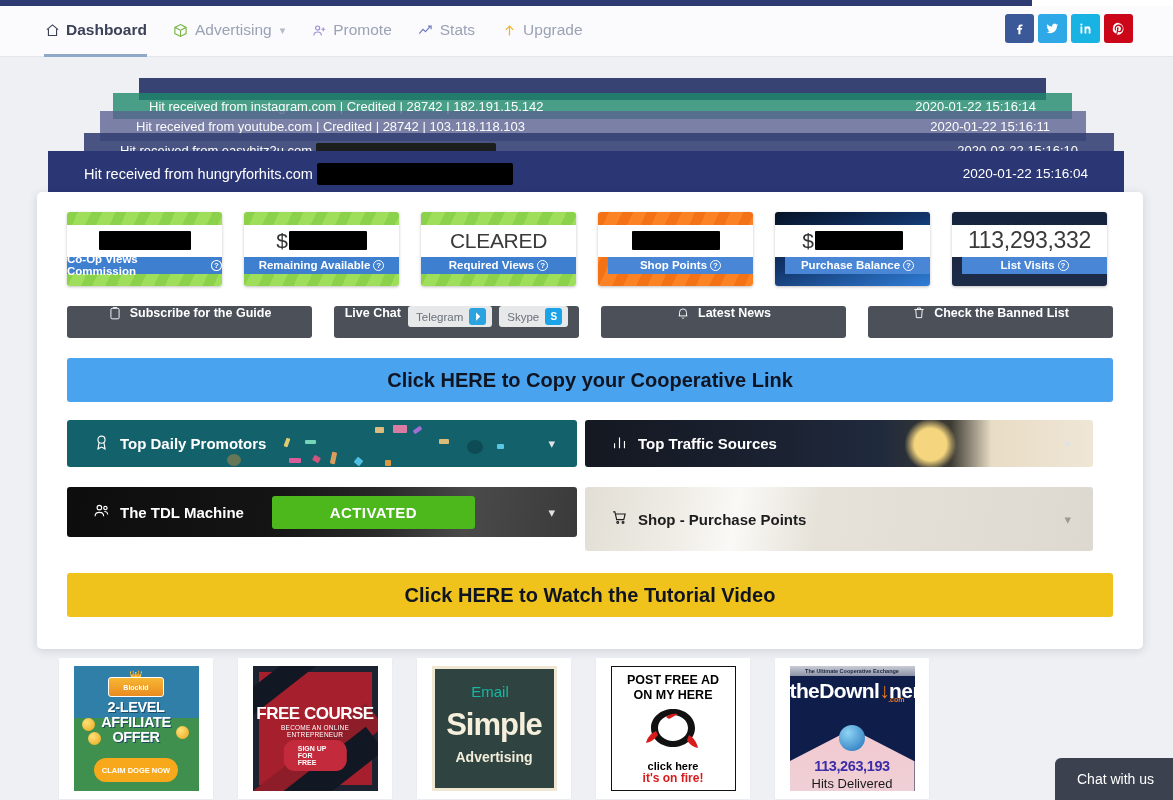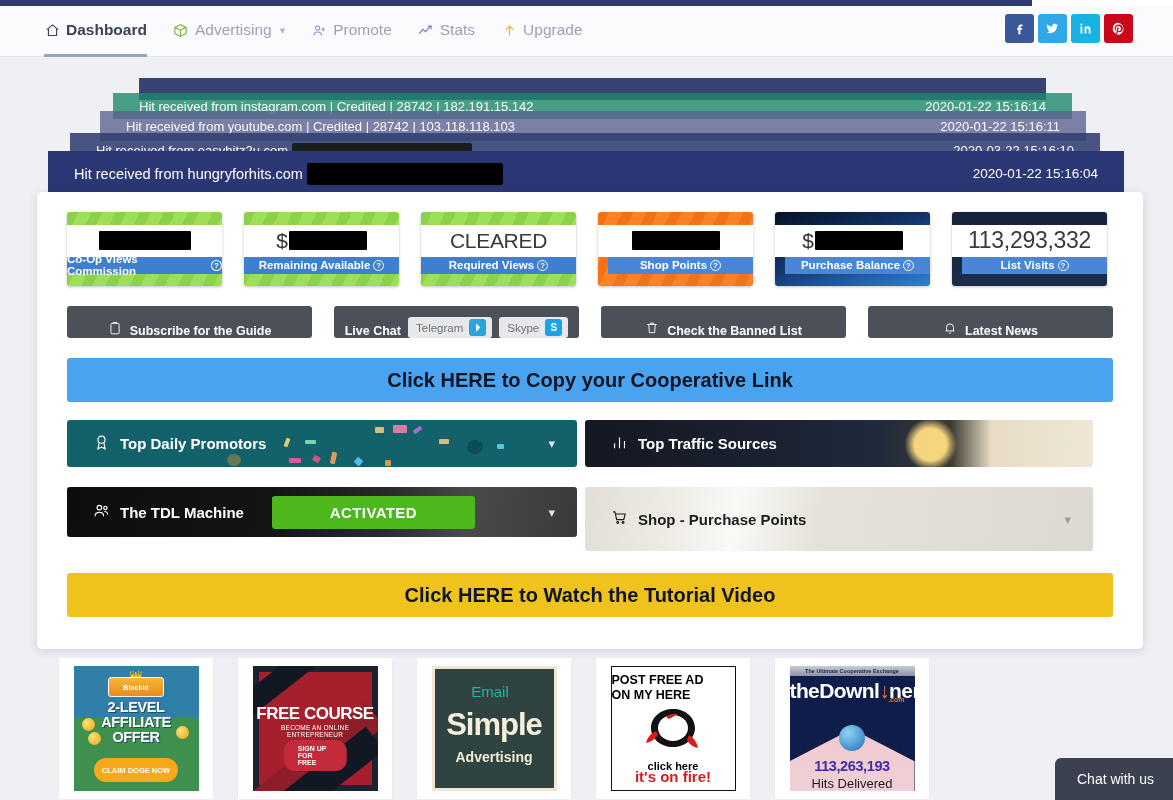--- a/index.html
+++ b/index.html
@@ -42,29 +42,29 @@
     display: flex; align-items: center; justify-content: center;
     color: #fff; font-weight: 700; font-size: 14px; cursor: pointer;
   }
   .soc svg { width: 15px; height: 15px; fill: #fff; }
 
   
   .toasts { position: absolute; top: 78px; left: 0; width: 1173px; height: 120px; }
   .toast {
     position: absolute; color: #fff; font-size: 13px;
     display: flex; align-items: center; justify-content: space-between;
-    padding: 0 26px; white-space: nowrap; overflow: hidden;
+    padding: 0 36px; white-space: nowrap; overflow: hidden;
     font-family: "Liberation Sans", sans-serif;
   }
   .toast .msg { font-weight: 400; }
   .toast .ts { font-weight: 400; }
   .t1 { top: 0px;  left: 139px; width: 907px; height: 22px; background: #2f3d6e; opacity: .97; }
   .t2 { top: 15px; left: 113px; width: 959px; height: 26px; background: #1f8a6d; opacity: .80; }
   .t3 { top: 33px; left: 100px; width: 986px; height: 30px; background: #5b6291; opacity: .78; }
-  .t4 { top: 55px; left: 70px;  width: 1030px; height: 34px; background: #333f73; opacity: .88; text-align: center; }
+  .t4 { top: 55px; left: 84px;  width: 1030px; height: 34px; background: #333f73; opacity: .88; text-align: center; }
   .t5 { top: 73px; left: 48px;  width: 1076px; height: 45px; background: #2b3675; }
   .t5 .msg { font-size: 14.5px; }
   .t5 .ts { font-size: 13.5px; }
   .redact {
     display: inline-block; background: #000; height: 15px;
     border-radius: 2px; vertical-align: middle; margin-left: 4px;
   }
 
   
   .card {
@@ -103,21 +103,21 @@
   .bg-navy { background: linear-gradient(180deg,#16233c 0%,#1d2c49 100%); }
   .lbl-blue { background: #3f7fd0; }
   .lbl-blue2 { background: #4a86d6; margin-left: 10px; }
   .tile .val .blk { background: #000; height: 19px; border-radius: 1px; display: inline-block; }
   .tile .val .dollar { font-size: 21px; color: #333; margin-right: 1px; }
 
   
   .actions { display: flex; gap: 22px; margin-top: 20px; }
   .abtn {
     height: 32px; border-radius: 3px; background: #4b5059; color: #fff;
-    display: flex; align-items: flex-end; justify-content: center; gap: 8px;
+    display: flex; align-items: flex-start; justify-content: center; gap: 8px;
     font-size: 12.5px; font-weight: 700; cursor: pointer; flex: 1;
   }
   .abtn svg { width: 14px; height: 14px; fill: none; stroke: #fff; stroke-width: 1.6; }
   .chatbtn { justify-content: center; gap: 7px; }
   .chip {
     background: #e6e8ea; color: #6c727c; border-radius: 3px; height: 21px;
     display: flex; align-items: center; gap: 6px; padding: 0 6px 0 8px;
     font-size: 11.5px; font-weight: 400;
   }
   .chip .badge {
@@ -240,28 +240,28 @@
 
   
   .ad4 { background: #35b0ee; }
   .ad4 .t1 { position: absolute; top: 15px; left: 0; right: 0; text-align: center;
     color: #10232e; font-size: 11.5px; font-weight: 700; line-height: 15px; }
   .ad4 .t2x { position: absolute; top: 76px; left: 0; right: 0; text-align: center;
     color: #10232e; font-size: 10px; line-height: 13px; }
 
   
   .ad5 { background: #fff; border: 1.5px solid #111; }
-  .ad5 .t { position: absolute; top: 6px; left: 0; right: 0; 
+  .ad5 .t { position: absolute; top: 6px; left: 0; right: 0; text-align: center;
     color: #000; font-size: 12.5px; font-weight: 700; line-height: 15px; }
   .ad5 .dragon { position: absolute; top: 38px; left: 50%; transform: translateX(-50%);
     width: 62px; height: 46px; }
   .ad5 .c1 { position: absolute; bottom: 18px; left: 0; right: 0; text-align: center;
     color: #000; font-size: 11px; font-weight: 700; }
   .ad5 .c2 { position: absolute; bottom: 5px; left: 0; right: 0; text-align: center;
-    color: #d81c1c; font-size: 15px; font-weight: 700; }
+    color: #d81c1c; font-size: 12px; font-weight: 700; }
 
   
   .ad6 { background: #0f1d4a; }
   .ad6 .bar { position: absolute; top: 0; left: 0; right: 0; height: 10px;
     background: linear-gradient(180deg,#c9ccd6,#8d93a6); color: #1b2340;
     font-size: 5.5px; text-align: center; line-height: 10px; font-weight: 700; }
   .ad6 .brand { position: absolute; top: 13px; left: 0; right: 0; text-align: center;
     color: #fff; font-size: 21px; font-weight: 700; letter-spacing: -.6px; }
   .ad6 .dom { position: absolute; top: 30px; right: 10px; color: #f07a1f; font-size: 7px; font-weight: 700; }
   .ad6 .tri { position: absolute; bottom: 0; left: 0; right: 0; height: 62px;
@@ -483,37 +483,37 @@
         </span>
         <span class="chip">
           <span>Skype</span>
           <span class="badge sk">S</span>
         </span>
       </div>
 
       <div class="abtn">
         <span>
           <svg viewBox="0 0 24 24">
+              <path d="M6 17V11a6 6 0 1 1 12 0v6"></path>
+              <path d="M4.5 17h15"></path>
+              <path d="M10.2 20a2 2 0 0 0 3.6 0"></path>
+            </svg>
+        </span>
+        <span>Latest News</span>
+      </div>
+
+      <div class="abtn">
+        <span>
+          <svg viewBox="0 0 24 24">
               <path d="M4 6h16"></path>
               <path d="M6.5 6l1 14h9l1-14"></path>
               <path d="M9.5 6V3.5h5V6"></path>
             </svg>
         </span>
         <span>Check the Banned List</span>
-      </div>
-
-      <div class="abtn">
-        <span>
-          <svg viewBox="0 0 24 24">
-              <path d="M6 17V11a6 6 0 1 1 12 0v6"></path>
-              <path d="M4.5 17h15"></path>
-              <path d="M10.2 20a2 2 0 0 0 3.6 0"></path>
-            </svg>
-        </span>
-        <span>Latest News</span>
       </div>
     </div>
 
     <div class="cta cta-blue">Click HERE to Copy your Cooperative Link</div>
 
     <div class="rows">
 
       <div class="row">
         <div class="panel left bg-teal">
           <div class="confetti">

